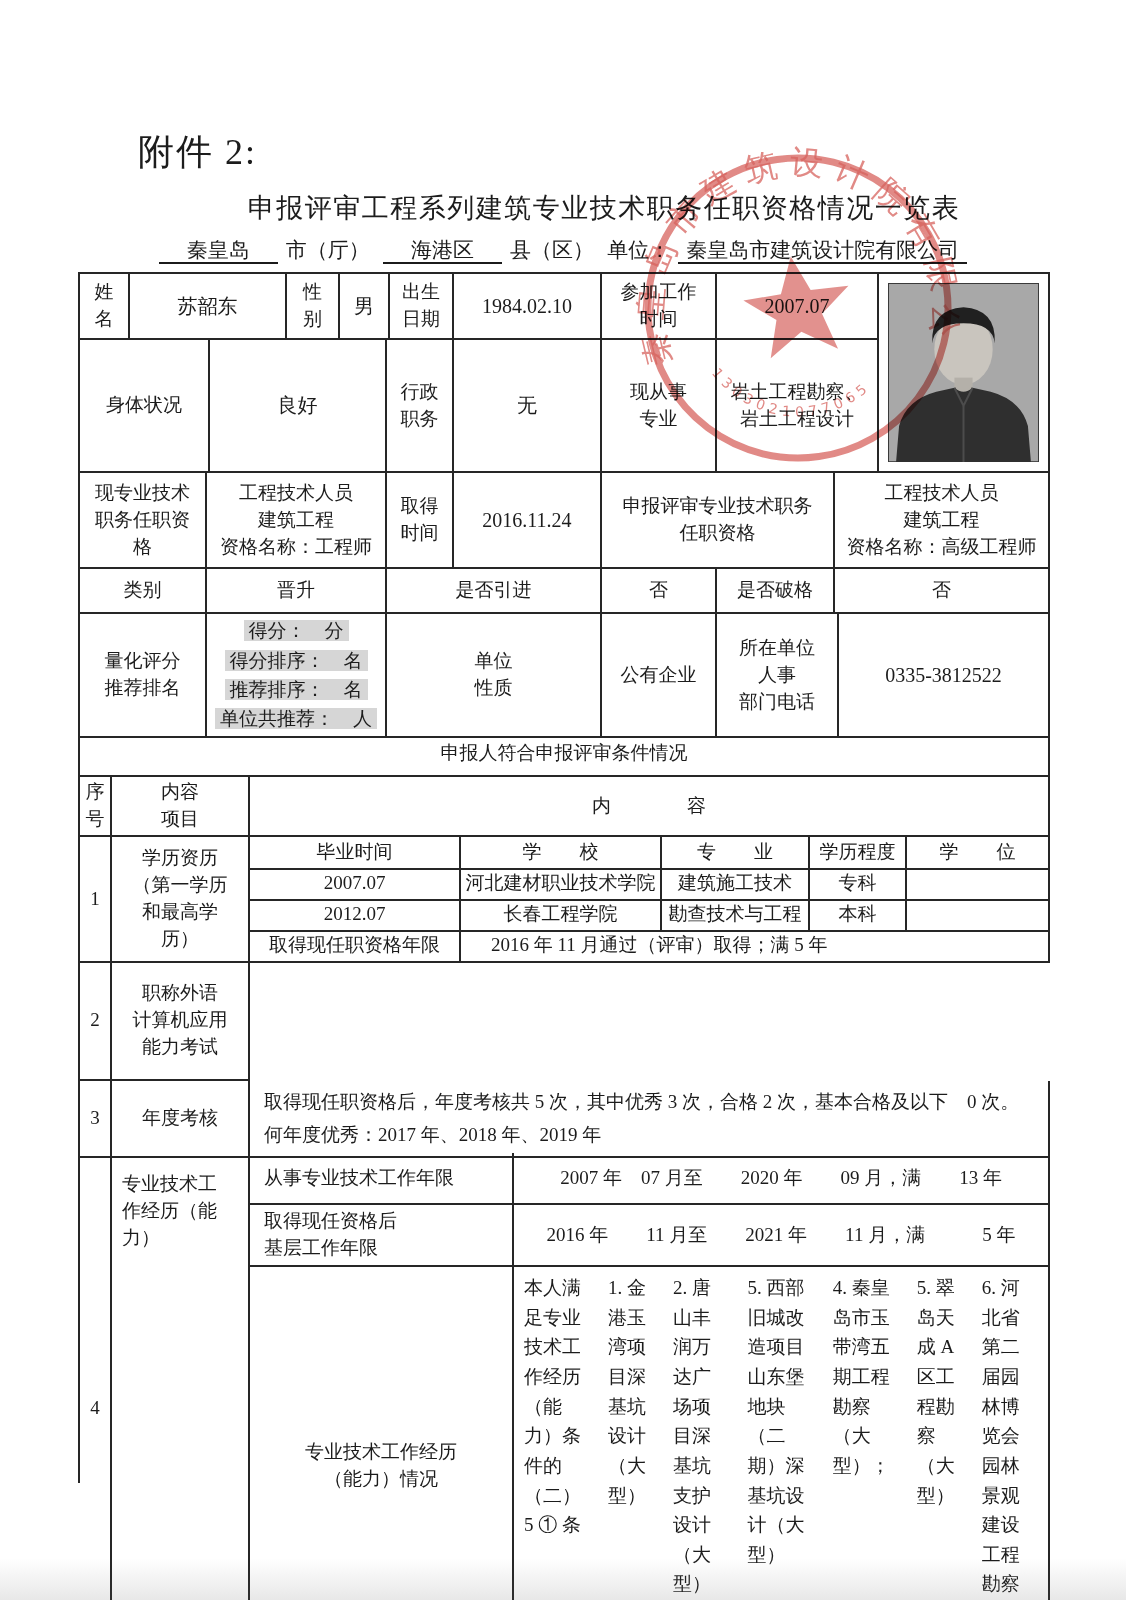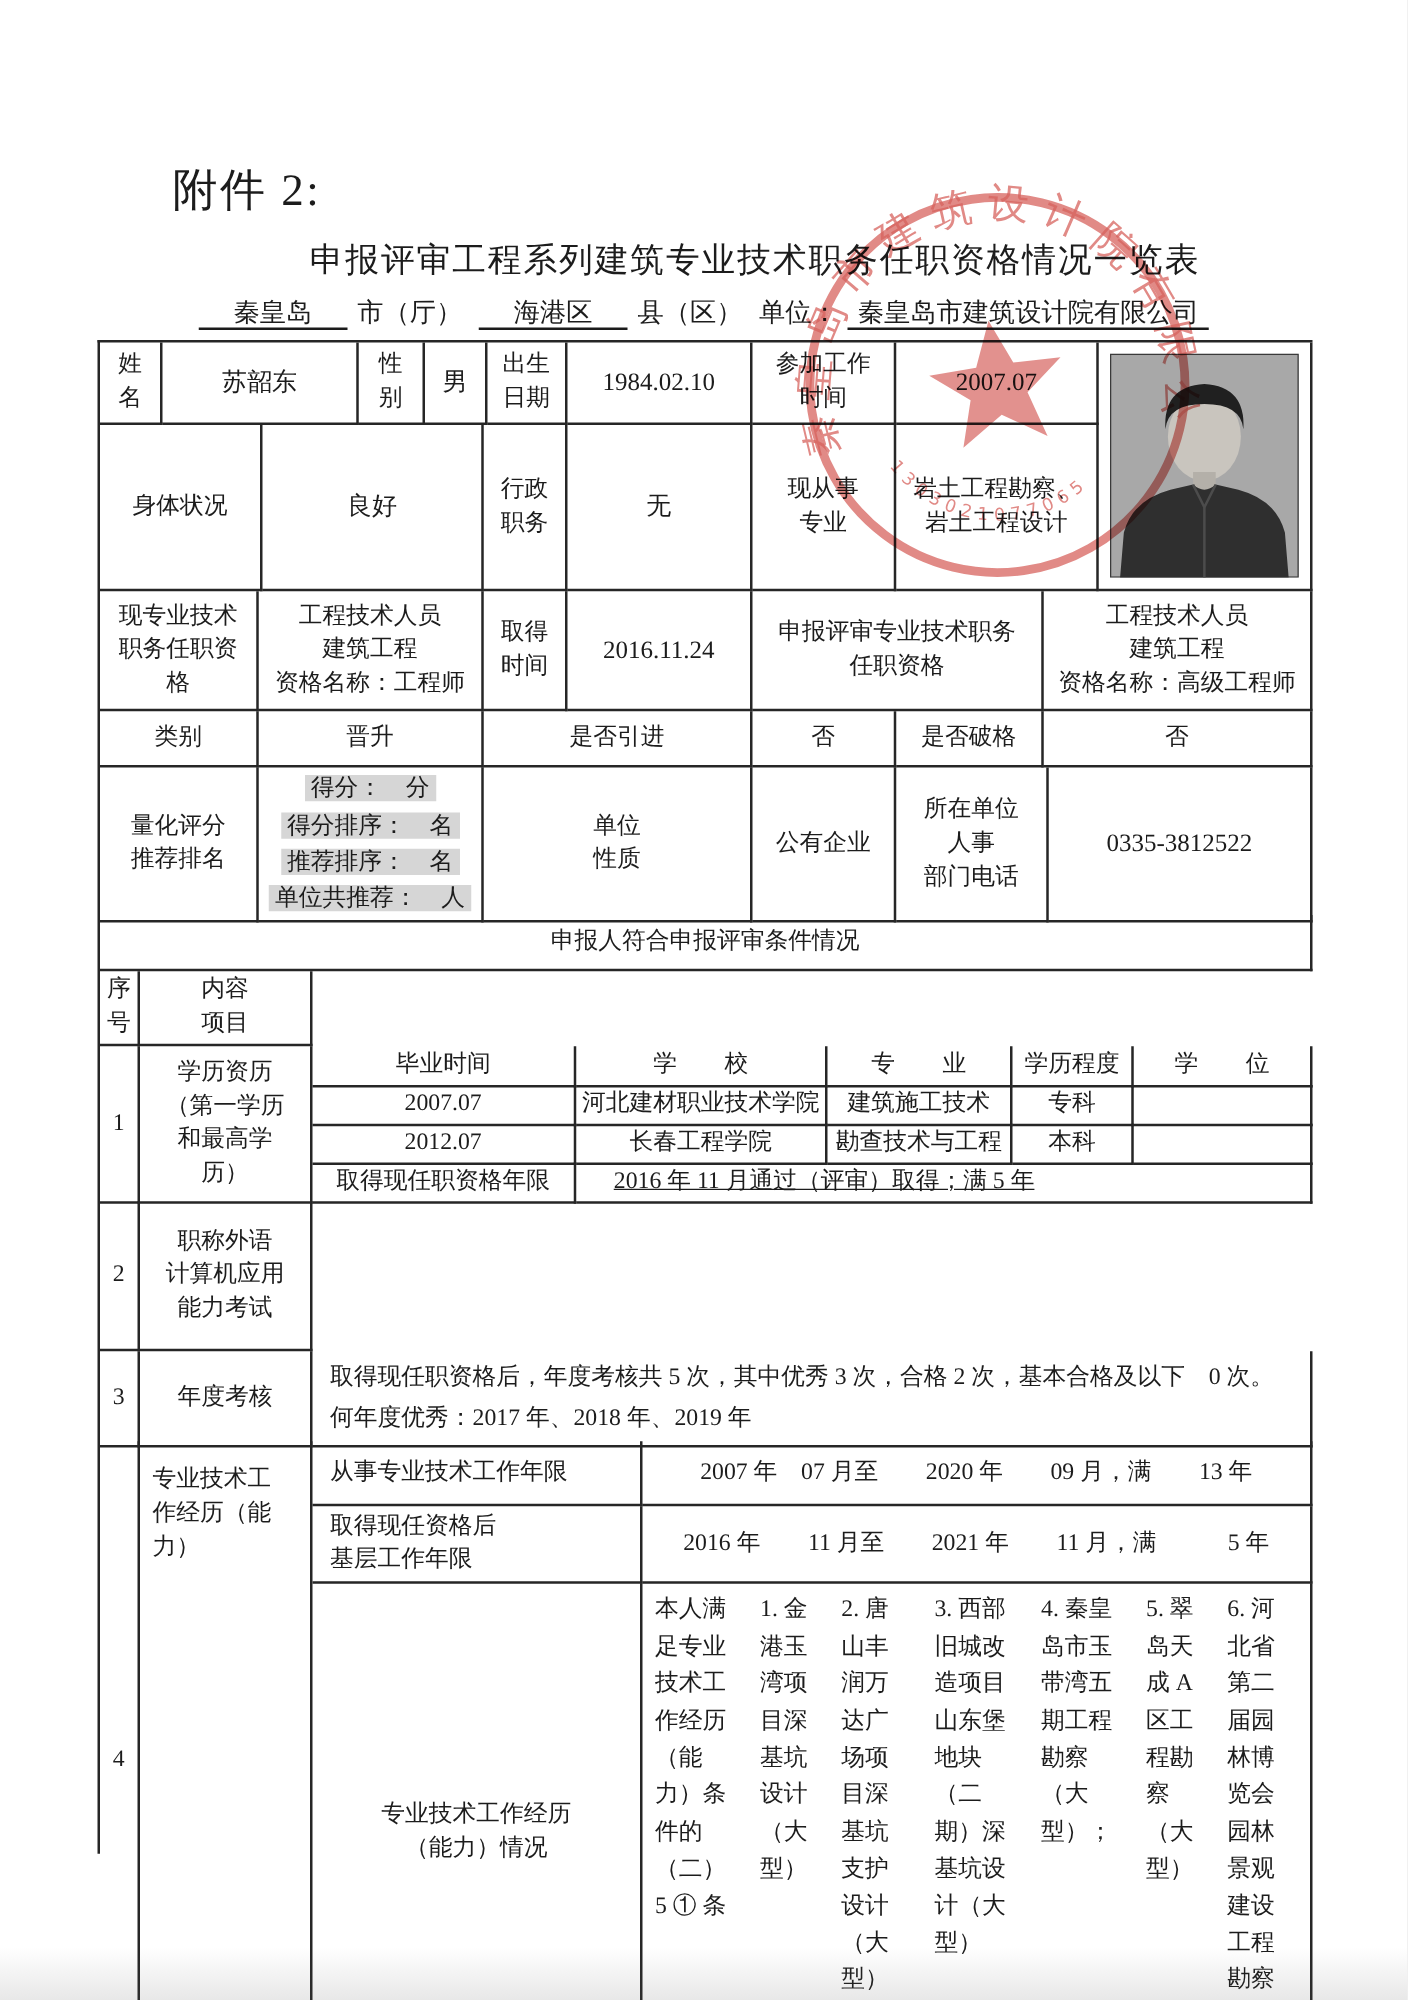--- a/index.html
+++ b/index.html
@@ -140,20 +140,21 @@
 
     <div class="r" style="grid-template-columns:970px;height:45px;">
       <div class="c">申报人符合申报评审条件情况</div>
     </div>
 
     <div class="r" style="grid-template-columns:32px 138px 800px;height:60px;">
       <div class="c">序
 号</div>
       <div class="c">内容
 项目</div>
+      <div class="c">内　　　　容</div>
     </div>
 
     <div class="r" style="grid-template-columns:32px 138px 800px;height:124px;">
       <div class="c">1</div>
       <div class="c">学历资历
 （第一学历
 和最高学
 历）</div>
       <div class="sub">
         <div class="sr" style="grid-template-columns:211px 201px 148px 97px 143px;height:31px;">
@@ -172,21 +173,21 @@
         </div>
         <div class="sr" style="grid-template-columns:211px 201px 148px 97px 143px;height:31px;">
           <div class="c">2012.07</div>
           <div class="c">长春工程学院</div>
           <div class="c">勘查技术与工程</div>
           <div class="c">本科</div>
           <div class="c"></div>
         </div>
         <div class="sr grow" style="grid-template-columns:211px 589px;">
           <div class="c">取得现任职资格年限</div>
-          <div class="c left" style="padding-left:30px;text-decoration:underline;">2016 年 11 月通过（评审）取得；满 5 年</div>
+          <div class="c left" style="padding-left:30px;">2016 年 11 月通过（评审）取得；满 5 年</div>
         </div>
       </div>
     </div>
 
     <div class="r" style="grid-template-columns:32px 138px 800px;height:120px;">
       <div class="c">2</div>
       <div class="c">职称外语
 计算机应用
 能力考试</div>
     </div>
@@ -212,21 +213,21 @@
 基层工作年限</div>
           <div class="c">2016 年　　11 月至　　2021 年　　11 月，满　　　5 年</div>
         </div>
         <div class="sr grow" style="grid-template-columns:264px 536px;">
           <div class="c">专业技术工作经历
 （能力）情况</div>
           <div class="c left" style="flex-direction:row;align-items:flex-start;justify-content:center;padding:6px 10px;line-height:1.56;gap:27px;">
             <div>本人满足专业技术工作经历（能力）条件的（二）5 ① 条</div>
             <div>1. 金港玉湾项目深基坑设计（大型）</div>
             <div>2. 唐山丰润万达广场项目深基坑支护设计（大型）</div>
-            <div>3. 西部旧城改造项目山东堡地块（二期）深基坑设计（大型）</div>
+            <div>5. 西部旧城改造项目山东堡地块（二期）深基坑设计（大型）</div>
             <div>4. 秦皇岛市玉带湾五期工程勘察（大型）；</div>
             <div>5. 翠岛天成 A 区工程勘察（大型）</div>
             <div>6. 河北省第二届园林博览会园林景观建设工程勘察（中型）</div>
           </div>
         </div>
       </div>
     </div>
 
   </div>
 

